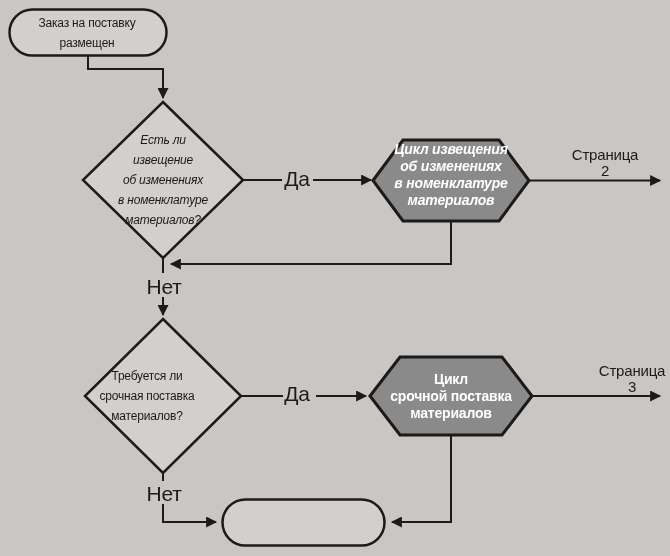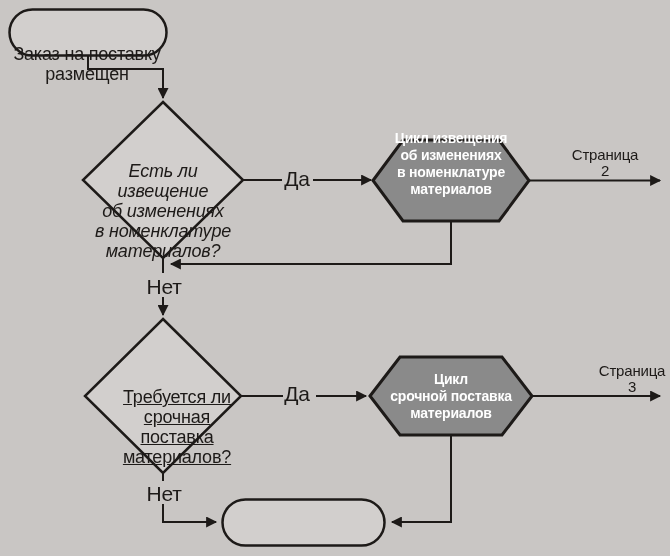--- a/index.html
+++ b/index.html
@@ -34,21 +34,21 @@
     position: absolute;
     transform: translate(-50%, -50%);
     text-align: center;
     white-space: pre-line;
     color: #1d1a18;
     line-height: 20px;
     font-size: 14px;
     letter-spacing: -0.2px;
     pointer-events: none;
   }
-  .node-label { font-size: 18px; line-height: 20px; margin-top: 31px; }
+  .node-label { font-size: 12px; line-height: 20px; }
   .process-label {
     color: #ffffff;
     font-weight: bold;
     font-size: 14px;
     line-height: 17px;
   }
   .edge-label { font-size: 21px; line-height: 16px; }
   .page-label { font-size: 15px; line-height: 16px; }
 </style>
 </head>
@@ -89,26 +89,26 @@
 
   <div class="label node-label" style="left:87px; top:33px; width:150px;">Заказ на поставку
 размещен</div>
 
   <div class="label node-label" style="left:163px; top:180px; width:140px;font-style:italic;">Есть ли
 извещение
 об изменениях
 в номенклатуре
 материалов?</div>
 
-  <div class="label process-label" style="left:451px; top:164px; width:140px;">Цикл извещения
+  <div class="label process-label" style="left:451px; top:175px; width:140px;font-style:italic;">Цикл извещения
 об изменениях
 в номенклатуре
 материалов</div>
 
-  <div class="label node-label" style="left:177px; top:396px; width:140px;text-decoration:underline;">Требуется ли
+  <div class="label node-label" style="left:147px; top:396px; width:140px;">Требуется ли
 срочная поставка
 материалов?</div>
 
   <div class="label process-label" style="left:451px; top:396px; width:140px;">Цикл
 срочной поставка
 материалов</div>
 
 
   <div class="label edge-label" style="left:297px; top:179px;">Да</div>
 

